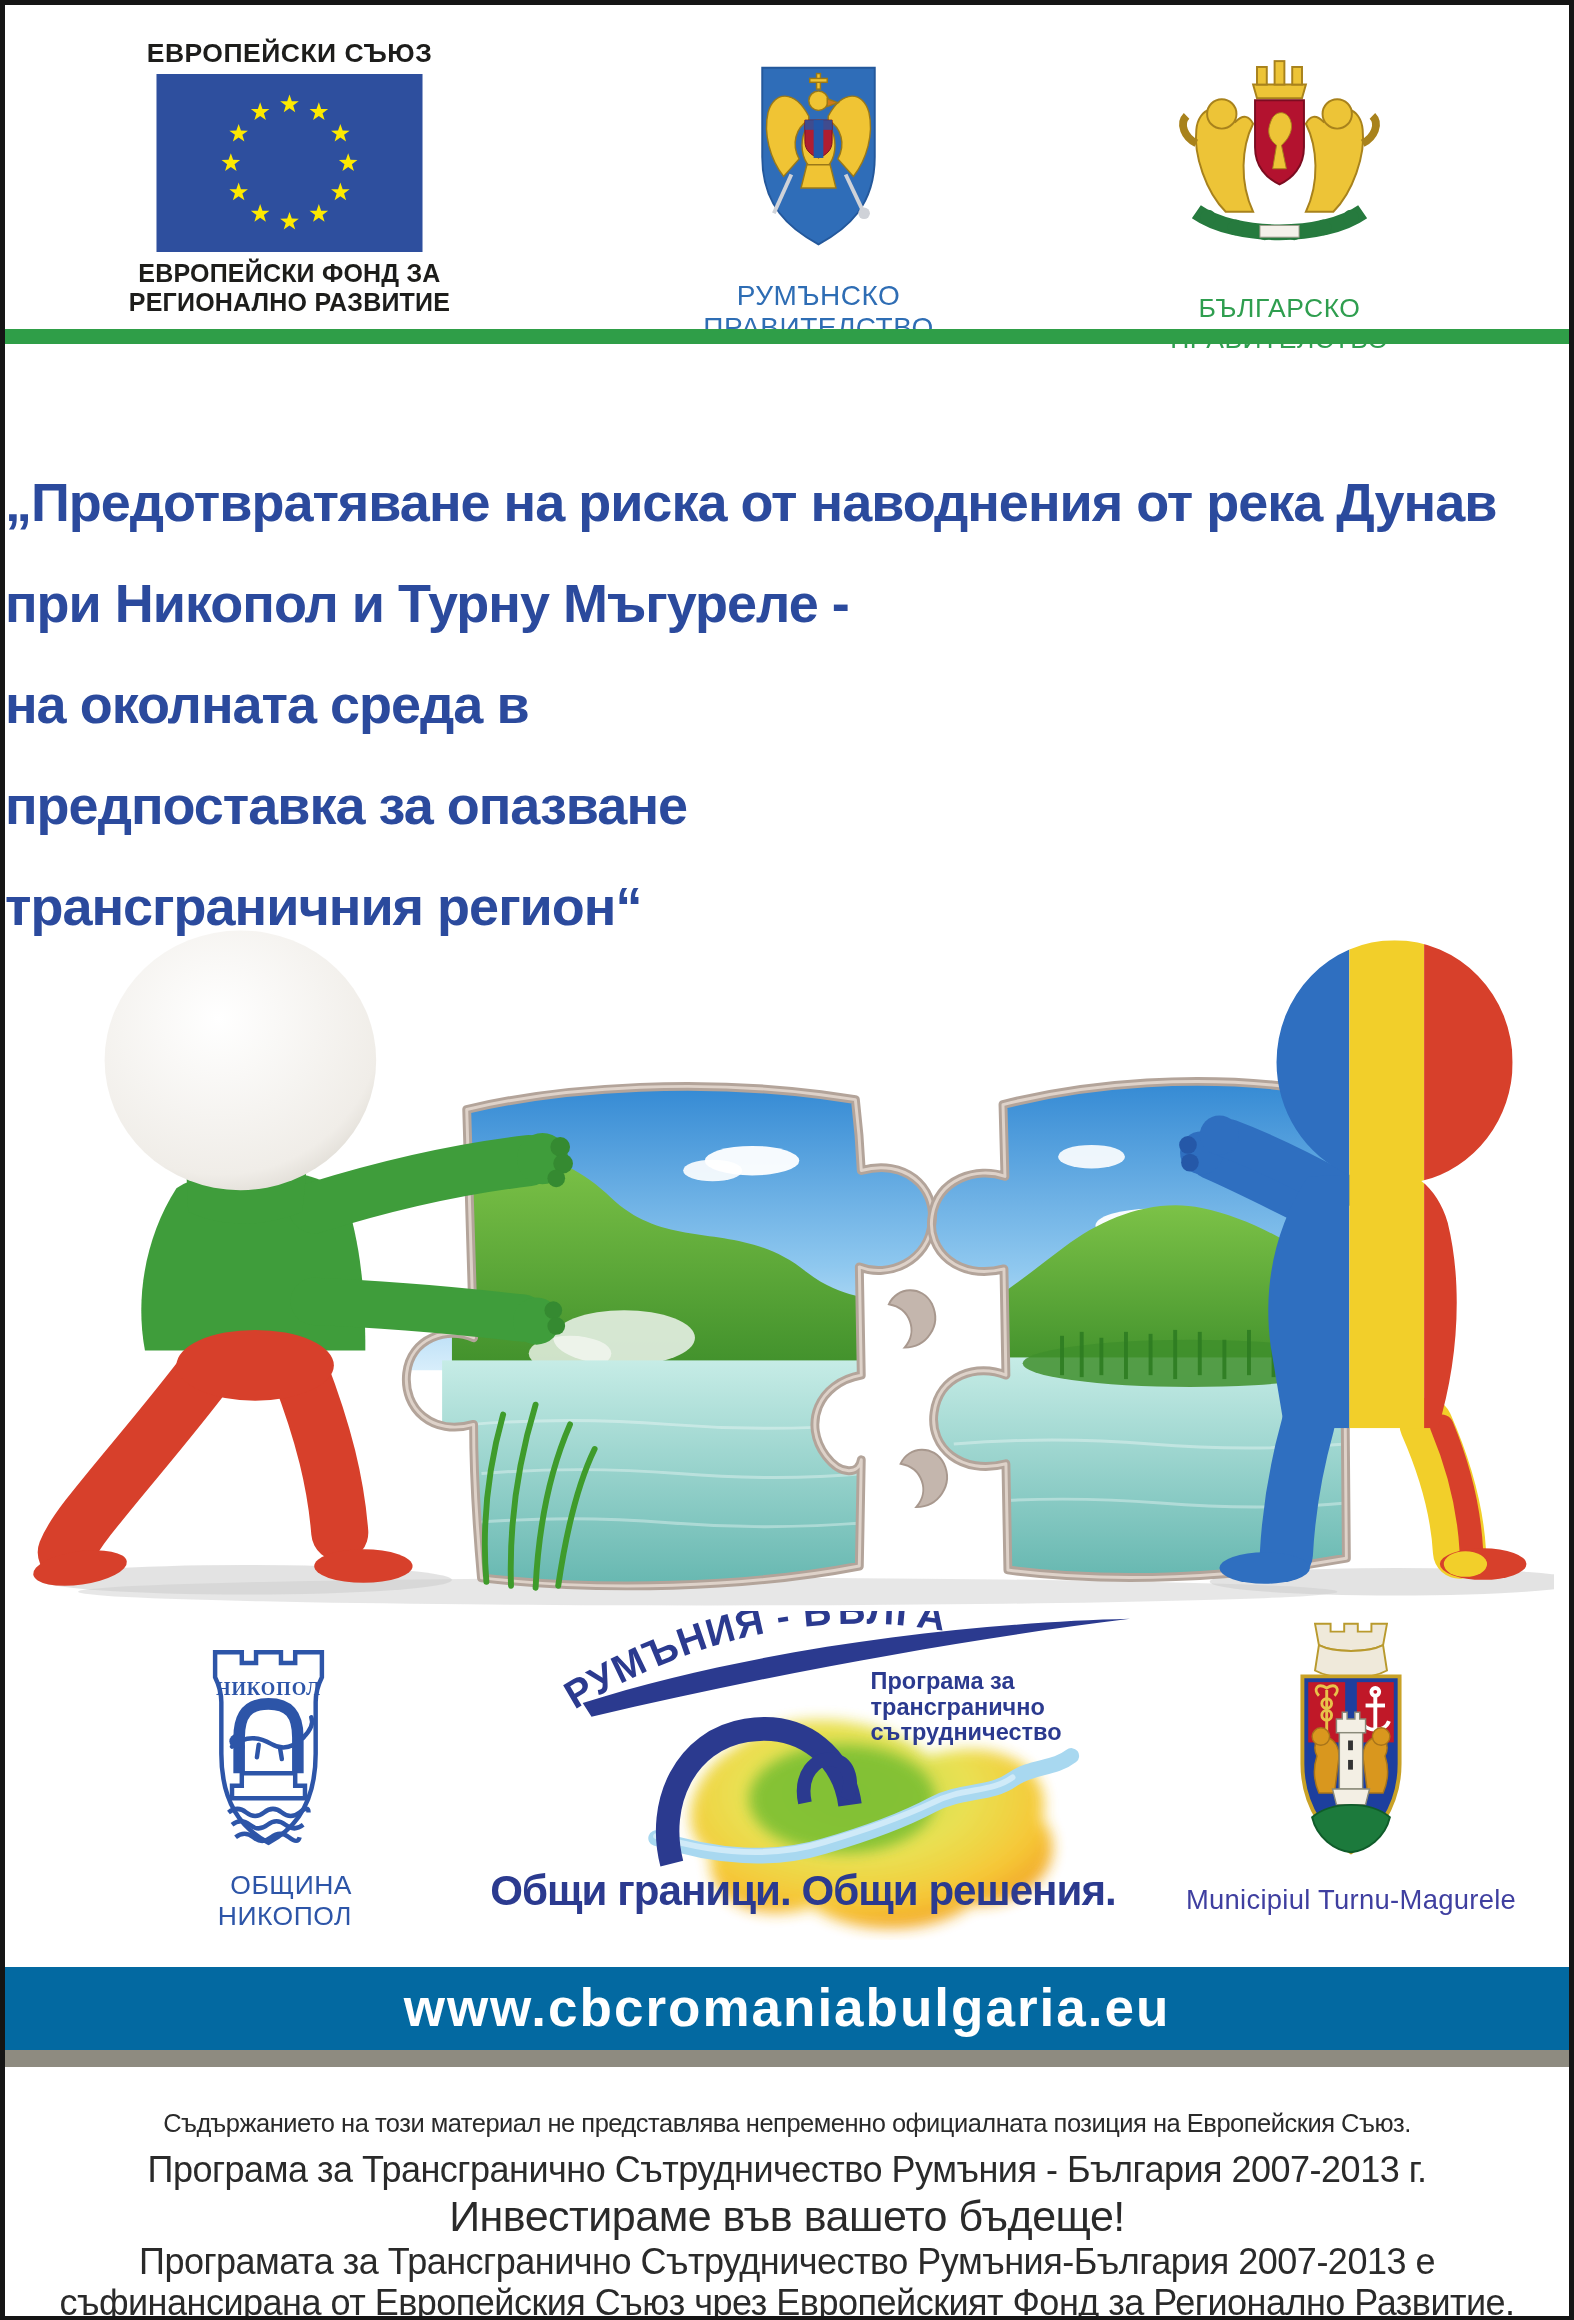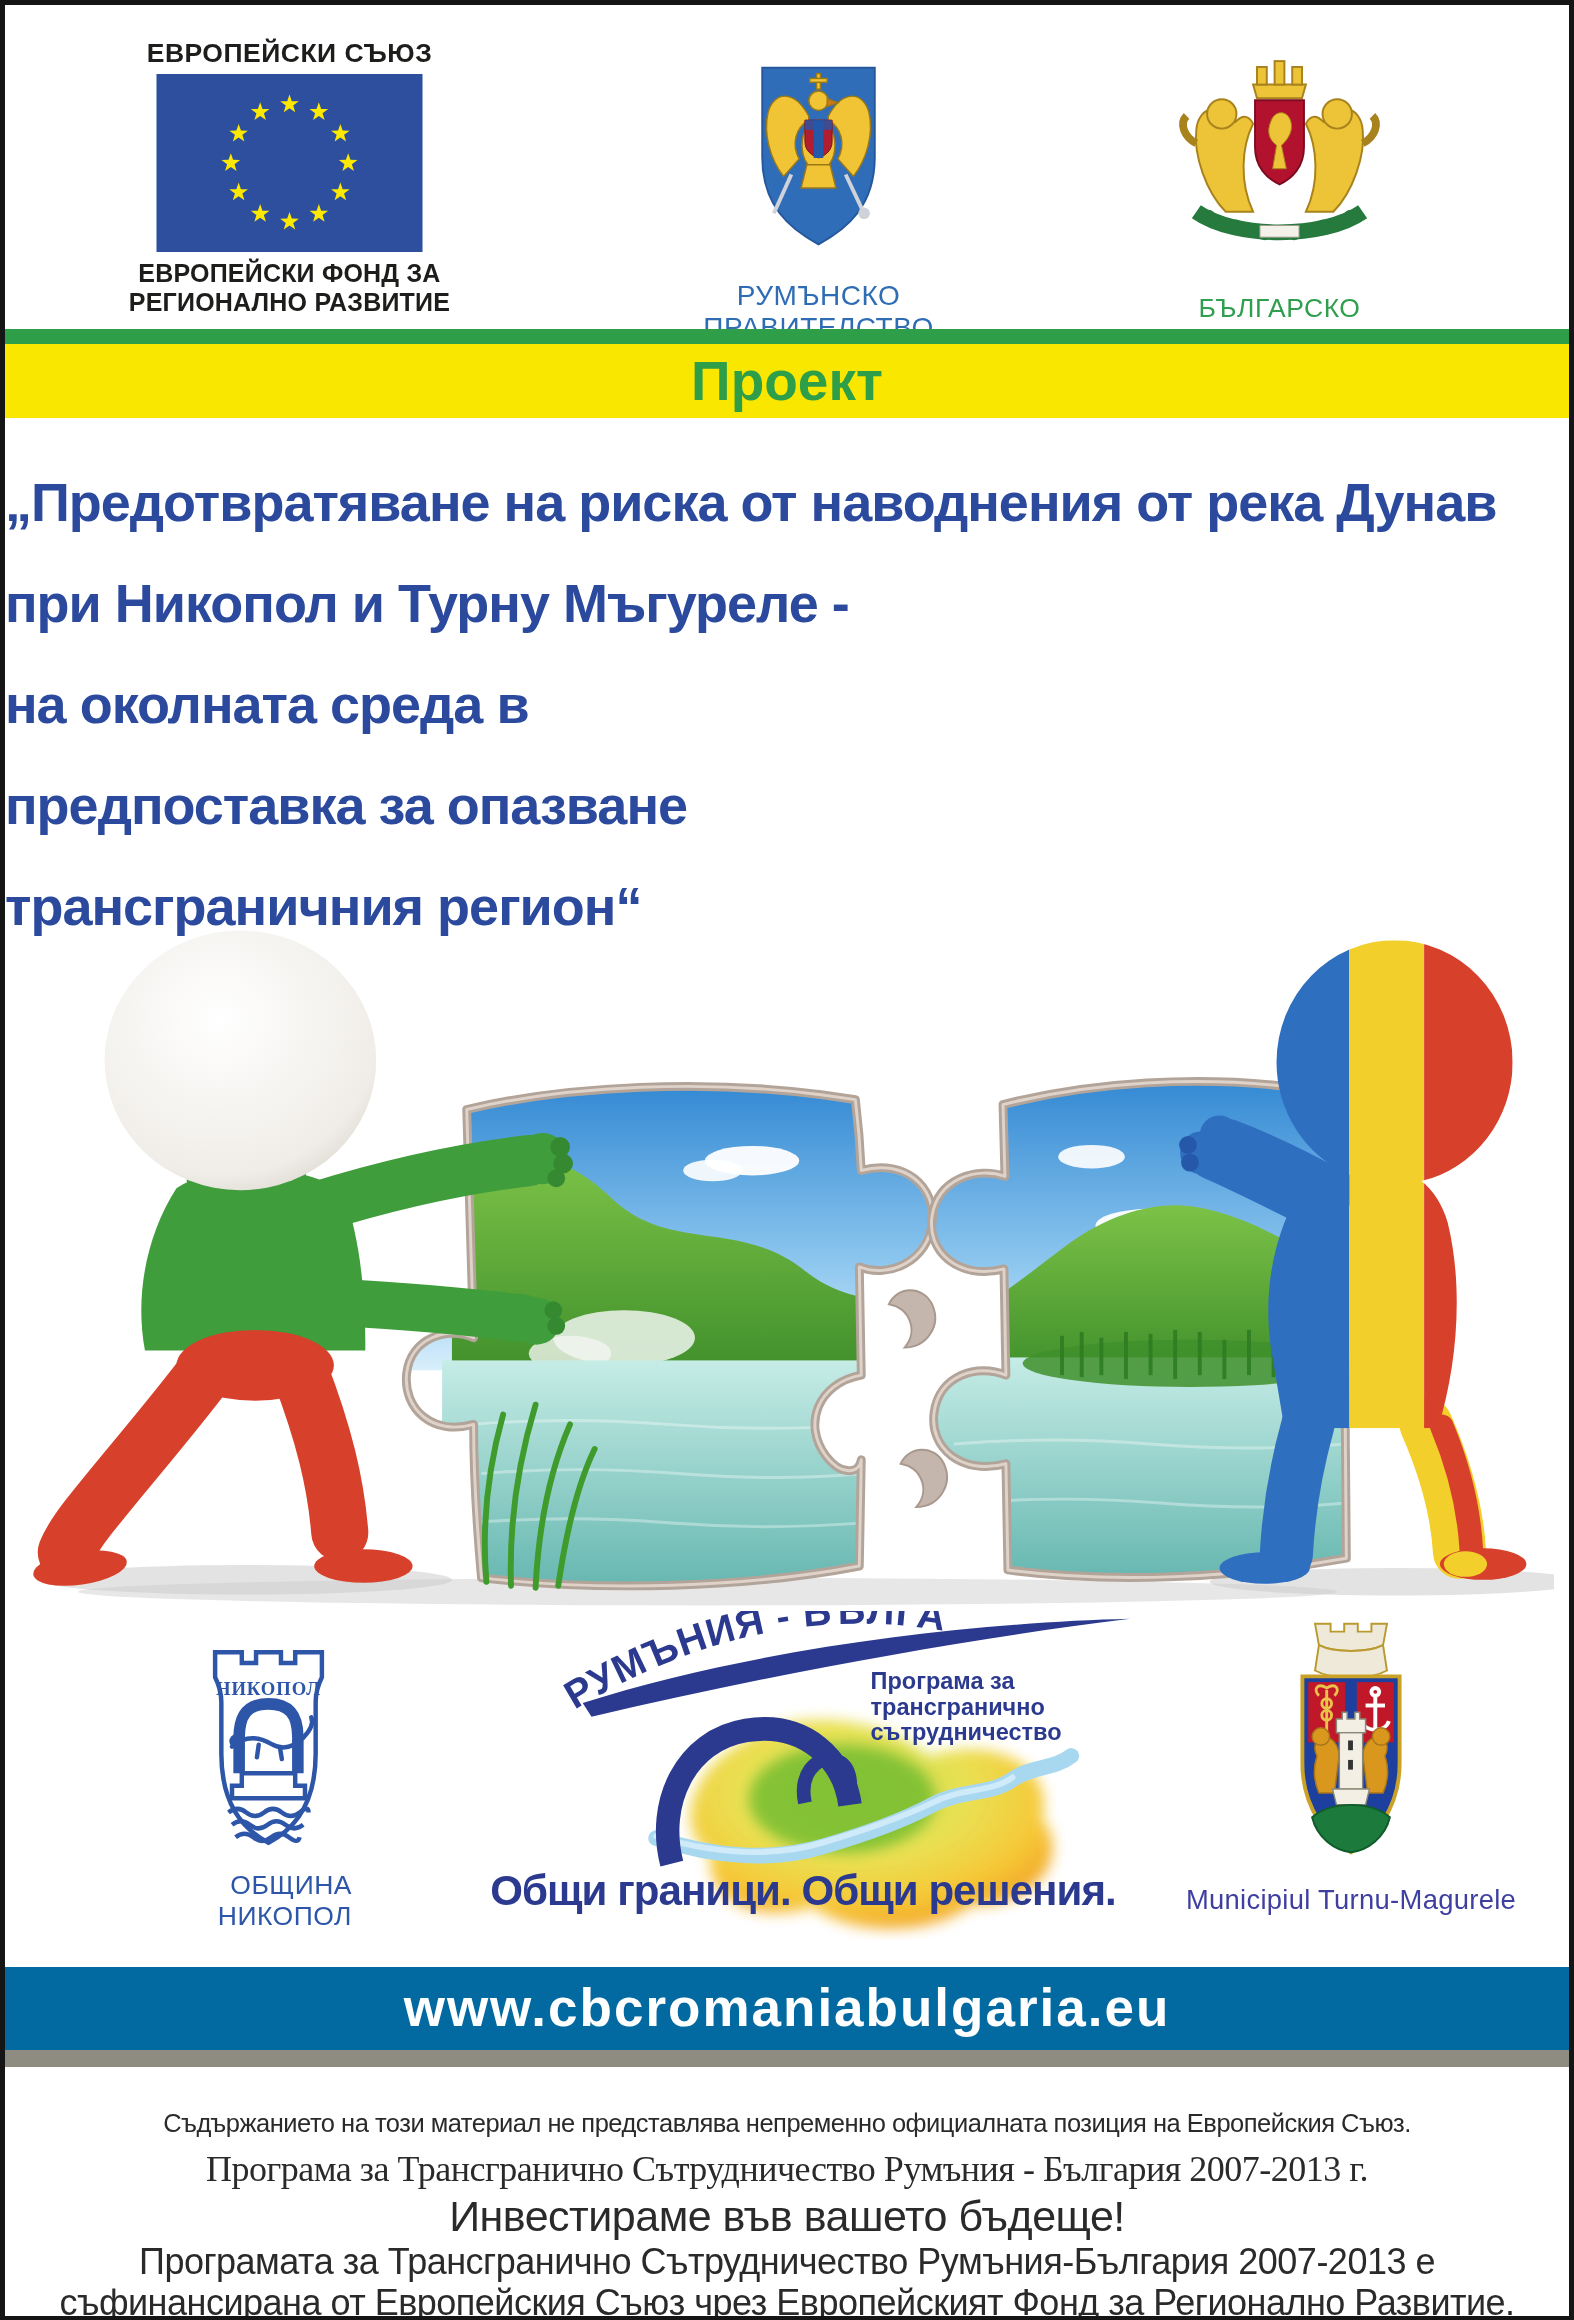--- a/index.html
+++ b/index.html
@@ -32,21 +32,21 @@
   .program-block{left:455px;top:1606px;width:686px;height:329px;}
   .turnu-block{left:1160px;top:1613px;width:372px;text-align:center;}
   .turnu-caption{font-size:27.4px;color:#3f3fa0;margin-top:19px;letter-spacing:0.3px;}
   
   .web-band{left:0;top:1962px;width:100%;height:96px;background:#0369a1;text-align:center;}
   .web-band span{color:#ffffff;font-size:53px;font-weight:700;line-height:82px;letter-spacing:2px;}
   .gray-strip{left:0;top:2045px;width:100%;height:16.7px;background:#8e8b80;}
   
   .footer{left:0;top:2103px;width:100%;text-align:center;color:#2a2a2a;letter-spacing:-0.5px;}
   .f-disclaimer{font-size:25.5px;line-height:31px;}
-  .f-program{font-size:36px;line-height:45px;margin-top:7.8px;font-family:Liberation Serif, serif;}
+  .f-program{font-size:36px;line-height:45px;margin-top:7.8px;}
   .f-invest{font-size:43px;line-height:49px;}
   .f-cofin{font-size:36px;line-height:41px;}
 </style>
 </head>
 <body>
 
 <div class="poster">
 
   <div class="abs eu-block">
     <div class="eu-title">ЕВРОПЕЙСКИ СЪЮЗ</div>
@@ -123,23 +123,20 @@
         <circle cx="130" cy="183" r="8"></circle>
           <circle cx="160" cy="178" r="8"></circle>
           <circle cx="188" cy="168" r="8"></circle>
       </g>
       <rect x="95" y="176" width="40" height="12" fill="#f4f1ea" stroke="#9a9a8a"></rect>
     </svg>
     <div class="bg-caption">БЪЛГАРСКО ПРАВИТЕЛСТВО</div>
   </div>
 
   <div class="abs strip-green-top"></div>
-  <div class="abs band-yellow">
-    <span>Проект</span>
-  </div>
 
   <div class="abs title-block">
     <div>„Предотвратяване на риска от наводнения от река Дунав</div>
     <div>при Никопол и Турну Мъгуреле -</div>
     <div>на околната среда в</div>
     <div>предпоставка за опазване</div>
     <div>трансграничния регион“</div>
   </div>
 
   <svg class="abs" style="left:13.7px;top:906px;" width="1535" height="702" viewBox="0 0 1560 710">

